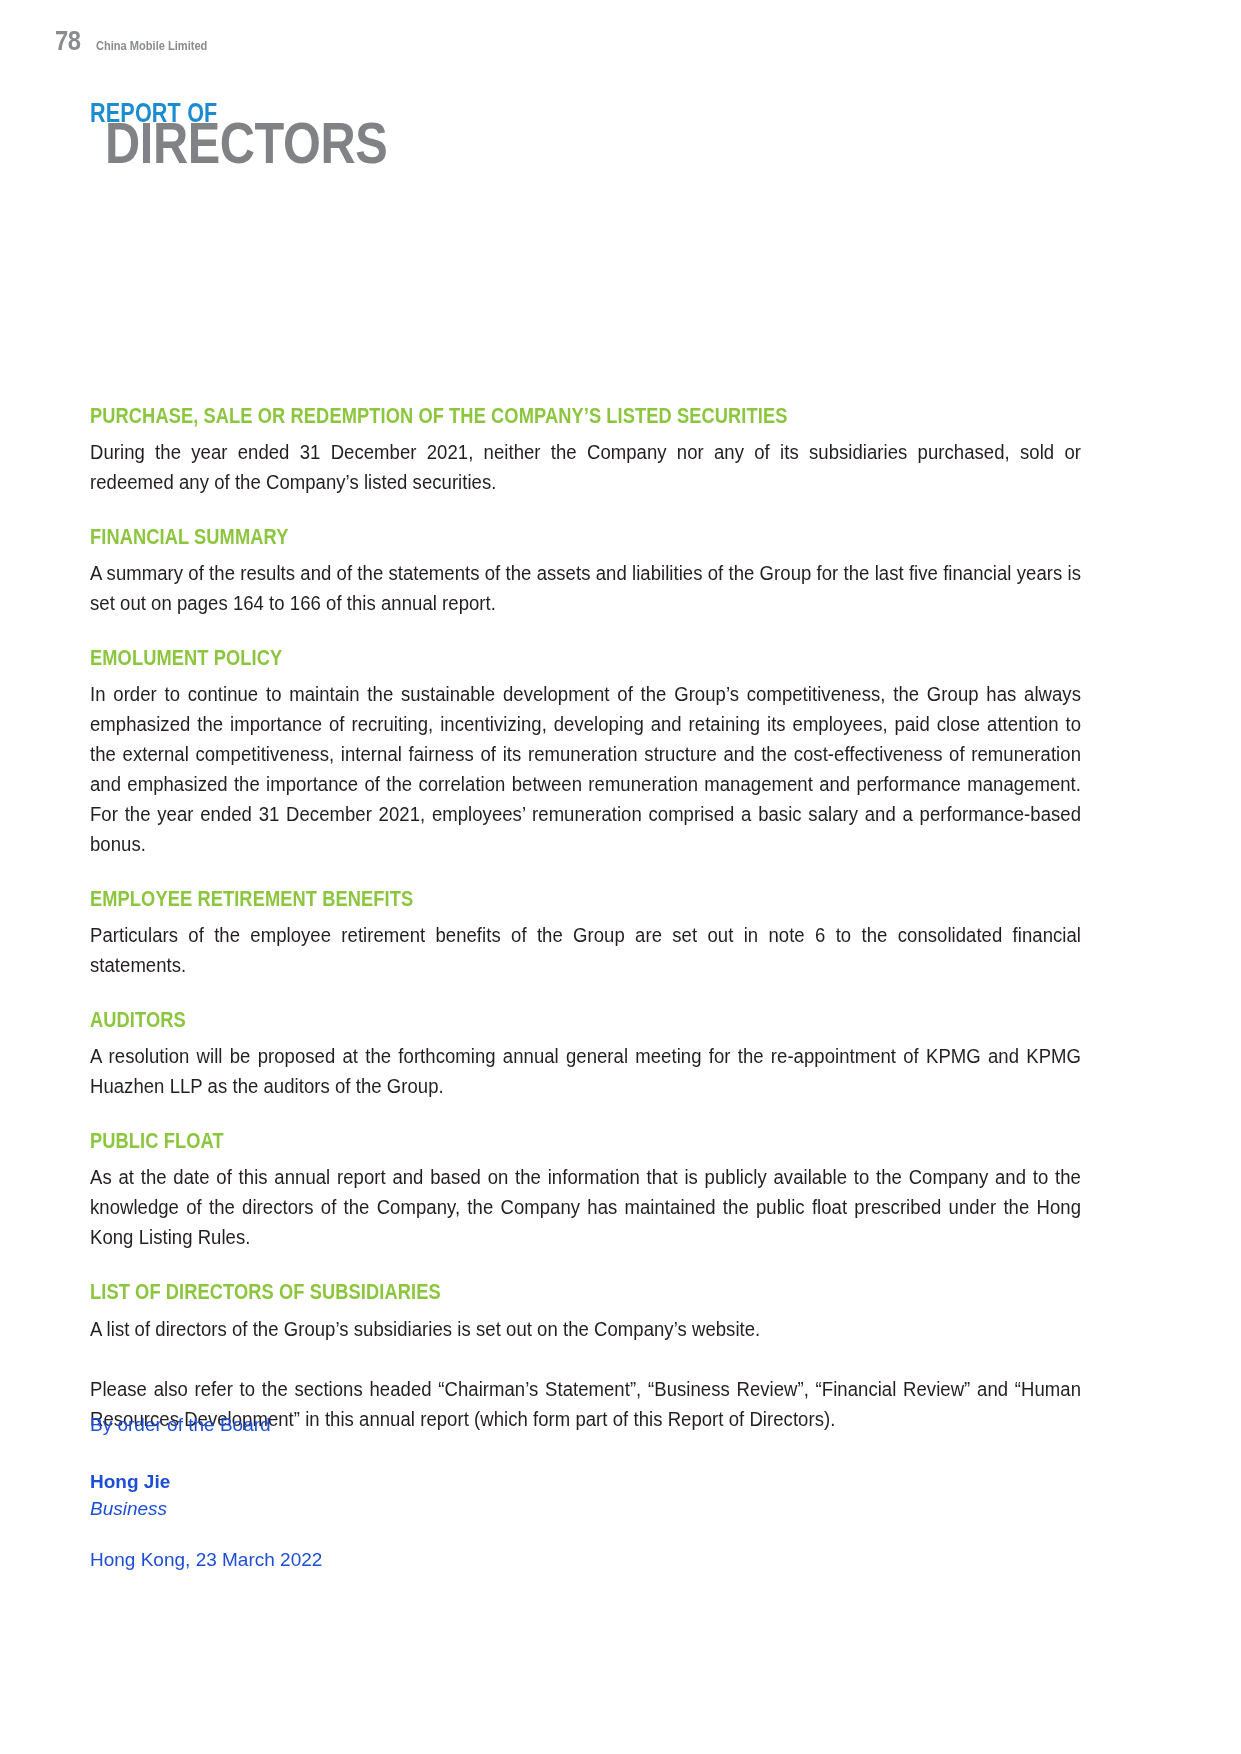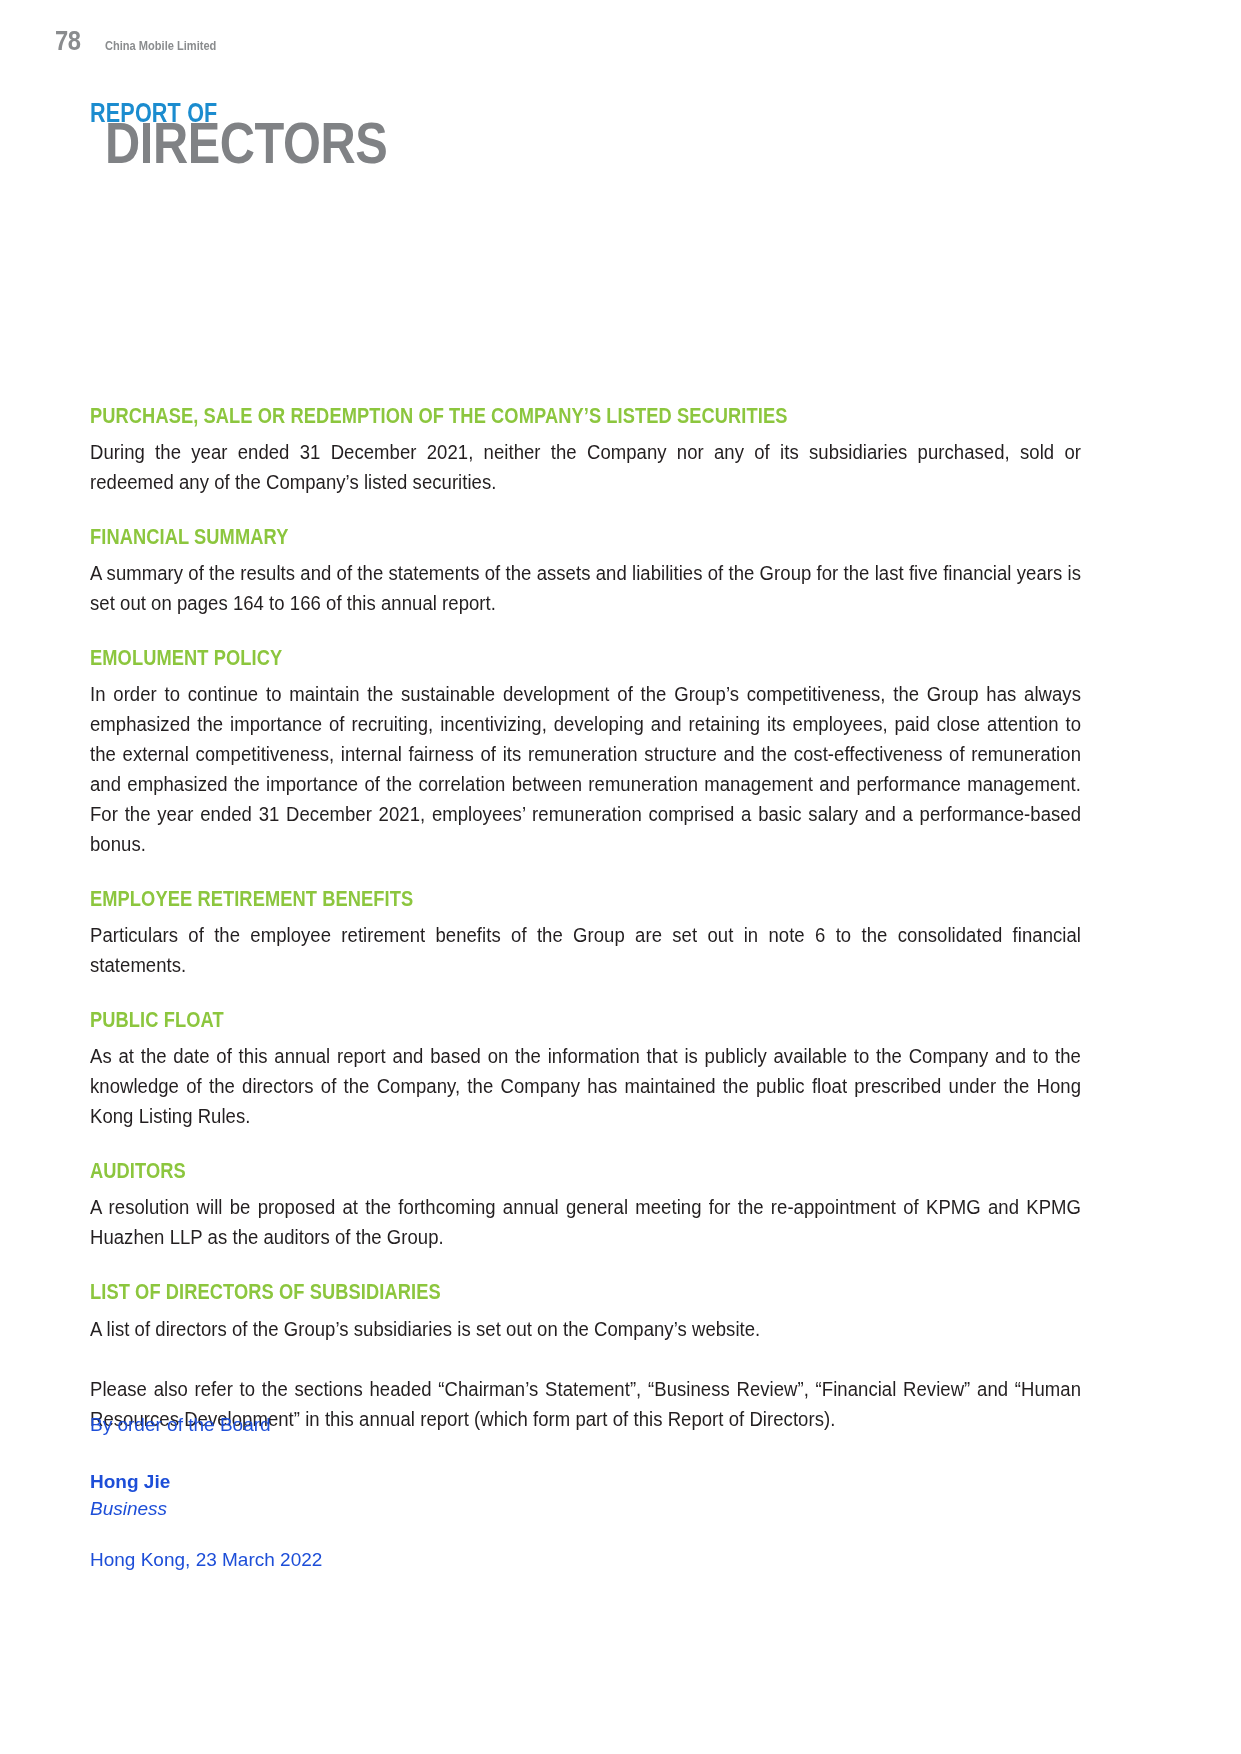--- a/index.html
+++ b/index.html
@@ -17,21 +17,21 @@
     -webkit-font-smoothing: antialiased;
   }
 
   
   .running-header {
     position: absolute;
     left: 55px;
     top: 28px;
     display: flex;
     align-items: baseline;
-    gap: 21px;
+    gap: 12px;
   }
   .page-number {
     font-family: "Liberation Sans Narrow", "Liberation Sans", sans-serif;
     font-weight: 700;
     font-size: 27px;
     line-height: 1;
     color: #8a8c8e;
     letter-spacing: -0.5px;
     transform: scaleX(0.88);
     transform-origin: left bottom;
@@ -188,27 +188,27 @@
       <h2 class="section-heading">EMOLUMENT POLICY</h2>
       <p class="body-text">In order to continue to maintain the sustainable development of the Group’s competitiveness, the Group has always emphasized the importance of recruiting, incentivizing, developing and retaining its employees, paid close attention to the external competitiveness, internal fairness of its remuneration structure and the cost-effectiveness of remuneration and emphasized the importance of the correlation between remuneration management and performance management. For the year ended 31 December 2021, employees’ remuneration comprised a basic salary and a performance-based bonus.</p>
     </section>
 
     <section class="section">
       <h2 class="section-heading">EMPLOYEE RETIREMENT BENEFITS</h2>
       <p class="body-text">Particulars of the employee retirement benefits of the Group are set out in note 6 to the consolidated financial statements.</p>
     </section>
 
     <section class="section">
+      <h2 class="section-heading">AUDITORS</h2>
+      <p class="body-text">A resolution will be proposed at the forthcoming annual general meeting for the re-appointment of KPMG and KPMG Huazhen LLP as the auditors of the Group.</p>
+    </section>
+
+    <section class="section">
       <h2 class="section-heading">PUBLIC FLOAT</h2>
       <p class="body-text">As at the date of this annual report and based on the information that is publicly available to the Company and to the knowledge of the directors of the Company, the Company has maintained the public float prescribed under the Hong Kong Listing Rules.</p>
-    </section>
-
-    <section class="section">
-      <h2 class="section-heading">AUDITORS</h2>
-      <p class="body-text">A resolution will be proposed at the forthcoming annual general meeting for the re-appointment of KPMG and KPMG Huazhen LLP as the auditors of the Group.</p>
     </section>
 
     <section class="section">
       <h2 class="section-heading">LIST OF DIRECTORS OF SUBSIDIARIES</h2>
       <p class="body-text">A list of directors of the Group’s subsidiaries is set out on the Company’s website.</p>
       <p class="body-text">Please also refer to the sections headed “Chairman’s Statement”, “Business Review”, “Financial Review” and “Human Resources Development” in this annual report (which form part of this Report of Directors).</p>
     </section>
 
   </div>
 

